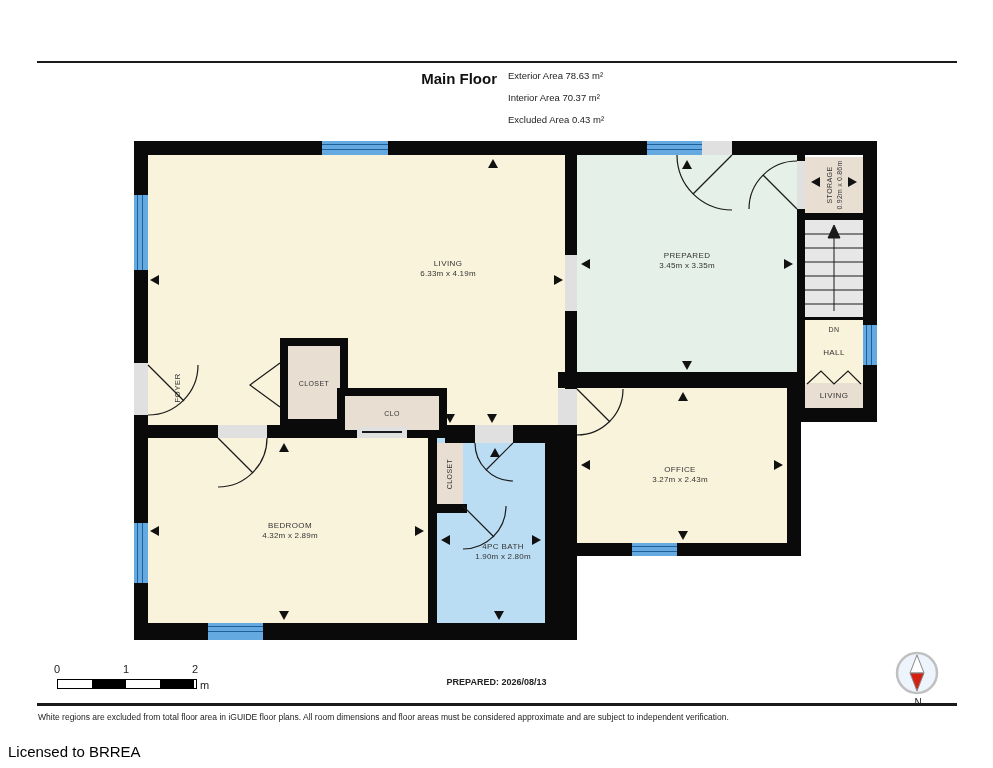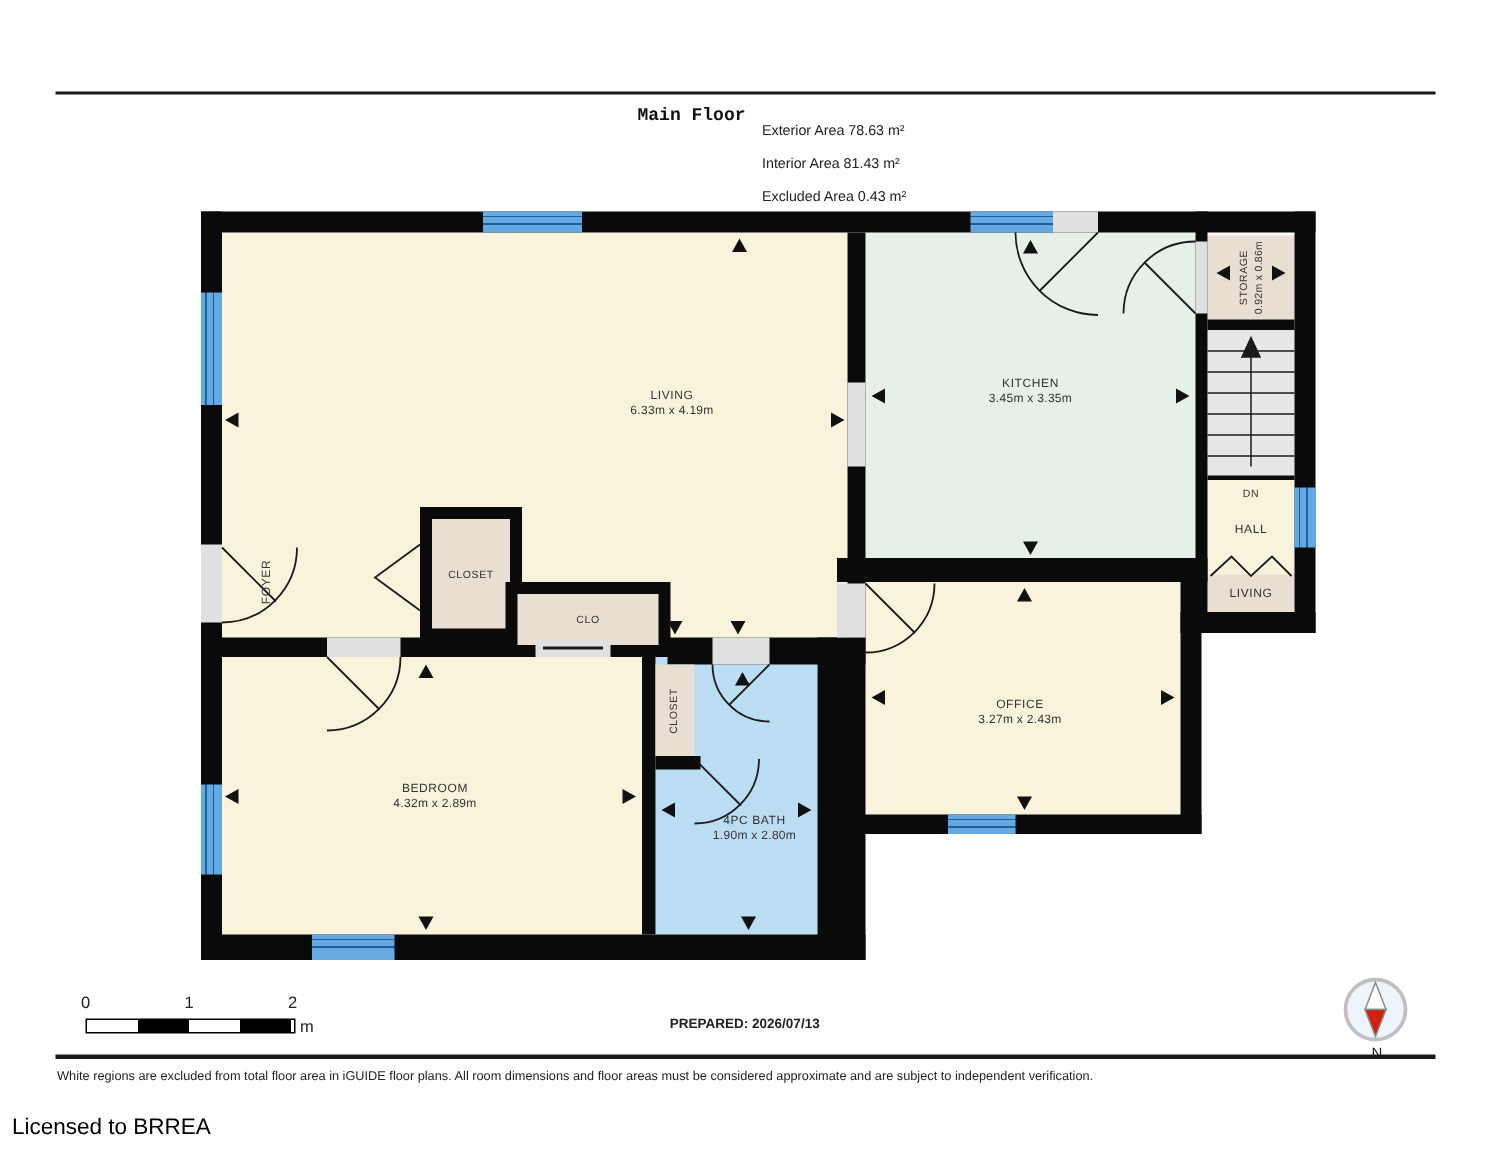--- a/index.html
+++ b/index.html
@@ -1,22 +1,22 @@
 <!DOCTYPE html>
 <html style="--wall: #0a0a0a; --cream: #faf3dc; --mint: #e4f0e8; --bathblue: #bbddf3; --beige: #e8dfd2; --stairgray: #e7e7e7; --opening: #e0e0e0; --window: #64aae0; --windowline: #1f5f9e; --compassred: #d32011;"><head>
 <meta charset="utf-8">
 <style>
   html,body{margin:0;padding:0;background:#fff;}
   .page{position:relative;width:993px;height:768px;background:#fff;overflow:hidden;
         font-family:"Liberation Sans", sans-serif;color:#111;}
   .abs{position:absolute;}
   .title{left:0;right:0;top:34px;text-align:center;font-size:17px;font-weight:bold;letter-spacing:.2px;}
   .rule{left:37px;width:920px;height:2px;background:#1a1a1a;}
-  .summary-label{left:0;width:497px;top:70px;text-align:right;font-size:12px;font-weight:bold;font-family:Liberation Mono, monospace;}
-  .summary-line{left:508px;width:300px;font-size:9.5px;color:#222;margin-top:12px;}
+  .summary-label{left:0;width:497px;top:70px;text-align:right;font-size:15px;font-weight:bold;}
+  .summary-line{left:508px;width:300px;font-size:9.5px;color:#222;}
   
   .plan{left:134px;top:141px;width:743px;height:499px;}
   .w{position:absolute;background:var(--wall,#0a0a0a);}
   .f{position:absolute;}
   .fill-cream{background:var(--cream,#faf3dc);}
   .fill-mint{background:var(--mint,#e4f0e8);}
   .fill-blue{background:var(--bathblue,#bbddf3);}
   .fill-beige{background:var(--beige,#e8dfd2);}
   .fill-gray{background:var(--stairgray,#e7e7e7);}
   .fill-open{background:var(--opening,#e0e0e0);}
@@ -46,21 +46,21 @@
   .north-label{left:906px;top:697px;width:24px;text-align:center;font-size:10px;color:#222;}
 </style>
 </head>
 <body>
 
 <div class="page">
 
   <div class="abs rule" style="top:61px;"></div>
   <div class="abs summary-label">Main Floor</div>
   <div class="abs summary-line" style="top:70px;">Exterior Area 78.63 m²</div>
-  <div class="abs summary-line" style="top:92px;">Interior Area 81.43 m²</div>
+  <div class="abs summary-line" style="top:92px;">Interior Area 70.37 m²</div>
   <div class="abs summary-line" style="top:114px;">Excluded Area 0.43 m²</div>
 
   <div class="abs plan">
 
     <div class="f fill-cream" style="left:14px;top:14px;width:417px;height:270px;"></div>
     <div class="f fill-mint" style="left:443px;top:14px;width:220px;height:217px;"></div>
     <div class="f fill-beige" style="left:671px;top:16px;width:58px;height:56px;"></div>
     <div class="f fill-gray" style="left:671px;top:79px;width:58px;height:97px;"></div>
     <div class="f fill-cream" style="left:671px;top:176px;width:58px;height:66px;"></div>
     <div class="f fill-beige" style="left:671px;top:242px;width:58px;height:25px;"></div>
@@ -166,21 +166,21 @@
         <polygon points="677,41 686,36 686,46"></polygon>
         <polygon points="723,41 714,36 714,46"></polygon>
       </g>
     </svg>
 
     <div class="room-label" style="left:244px;top:118px;width:140px;">
       <div>LIVING</div>
       <div class="dims">6.33m x 4.19m</div>
     </div>
     <div class="room-label" style="left:483px;top:110px;width:140px;">
-      <div>KITCHEN</div>
+      <div>PREPARED</div>
       <div class="dims">3.45m x 3.35m</div>
     </div>
     <div class="room-label" style="left:476px;top:324px;width:140px;">
       <div>OFFICE</div>
       <div class="dims">3.27m x 2.43m</div>
     </div>
     <div class="room-label" style="left:86px;top:380px;width:140px;">
       <div>BEDROOM</div>
       <div class="dims">4.32m x 2.89m</div>
     </div>
@@ -219,21 +219,21 @@
   <div class="abs scale-num" style="left:116px;top:663px;">1</div>
   <div class="abs scale-num" style="left:185px;top:663px;">2</div>
   <div class="abs scale-bar">
     <div style="width:34px;background:#fff;"></div>
     <div style="width:34px;background:#000;"></div>
     <div style="width:34px;background:#fff;"></div>
     <div style="width:34px;background:#000;"></div>
   </div>
   <div class="abs scale-unit">m</div>
 
-  <div class="abs prepared">PREPARED: 2026/07/13</div>
+  <div class="abs prepared">PREPARED: 2026/08/13</div>
 
   <svg class="abs" style="left:894px;top:650px;" width="46" height="46" viewBox="0 0 46 46">
     <circle cx="23" cy="23" r="20" fill="#edf4fb" stroke="#c0c0c0" stroke-width="2.5"></circle>
     <polygon points="23,5 16,23 30,23" fill="#ffffff" stroke="#8a8a8a" stroke-width="1"></polygon>
     <polygon points="16,23 30,23 23,41" fill="#d32011" stroke="#8a8a8a" stroke-width="1"></polygon>
   </svg>
   <div class="abs north-label">N</div>
 
   <div class="abs rule2"></div>
   <div class="abs disclaimer">White regions are excluded from total floor area in iGUIDE floor plans. All room dimensions and floor areas must be considered approximate and are subject to independent verification.</div>

